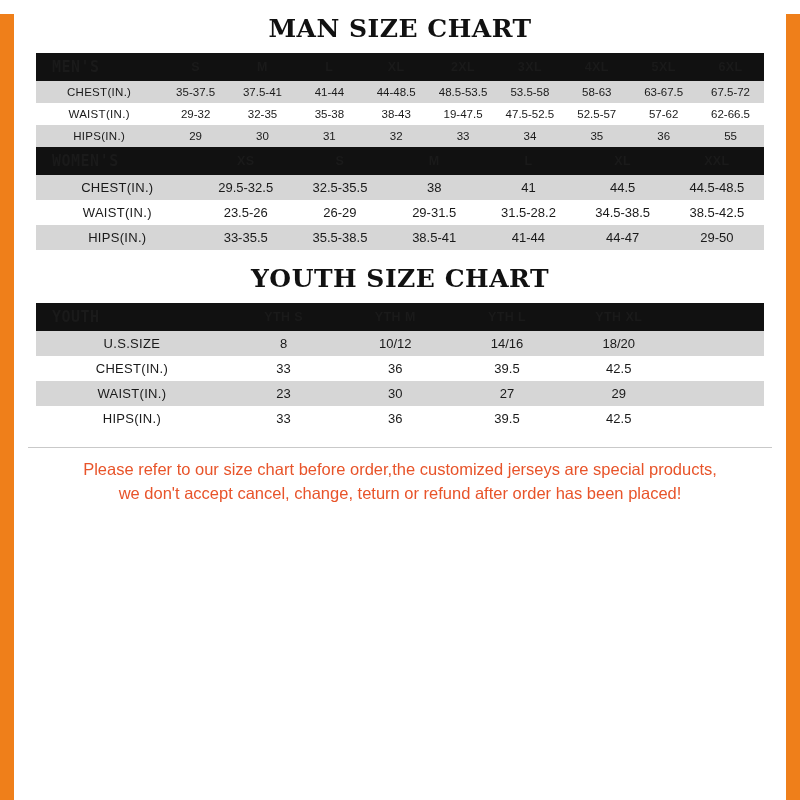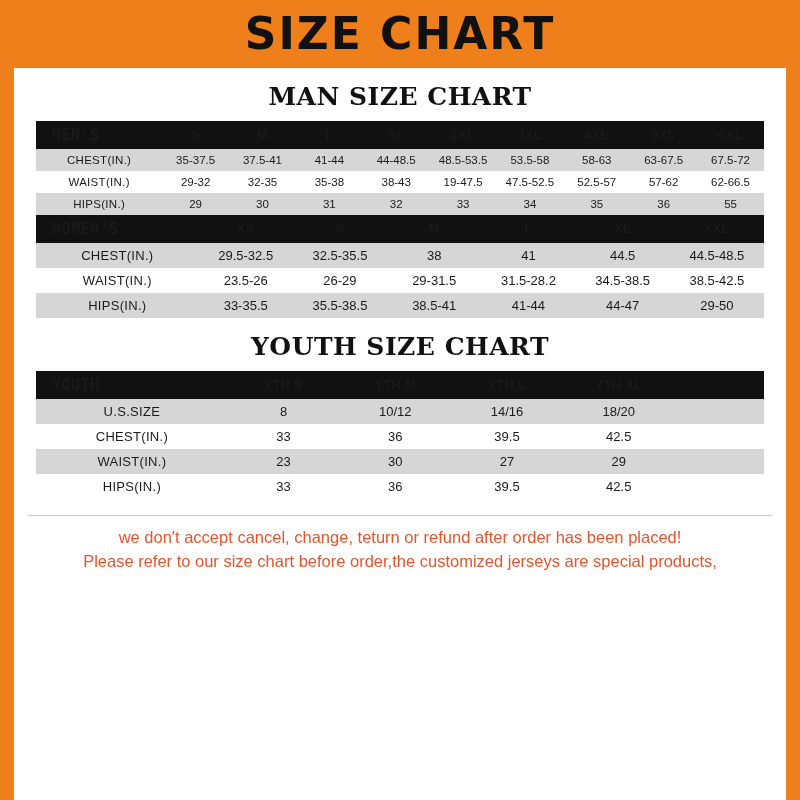--- a/index.html
+++ b/index.html
@@ -102,23 +102,20 @@
     text-align: center;
     font-family: "Liberation Sans", sans-serif;
   }
   .footer-note div { white-space: nowrap; }
 </style>
 </head>
 <body>
 
 <div class="page">
 
-  <div class="banner">
-    <div class="banner-title">SIZE CHART</div>
-  </div>
 
   <div class="section">
     <div class="section-title">MAN SIZE CHART</div>
     <table class="chart men-table">
       <thead>
         <tr>
           <th class="corner" style="width:15%">MEN'S</th>
           <th>S</th>
           <th>M</th>
           <th>L</th>
@@ -260,17 +257,17 @@
           <td>36</td>
           <td>39.5</td>
           <td>42.5</td>
           <td></td>
         </tr>
       </tbody>
     </table>
   </div>
 
   <div class="footer-note">
+    <div>Please refer to our size chart before order,the customized jerseys are special products,</div>
     <div>we don't accept cancel, change, teturn or refund after order has been placed!</div>
-    <div>Please refer to our size chart before order,the customized jerseys are special products,</div>
   </div>
 
 </div>
 
 </body></html>

